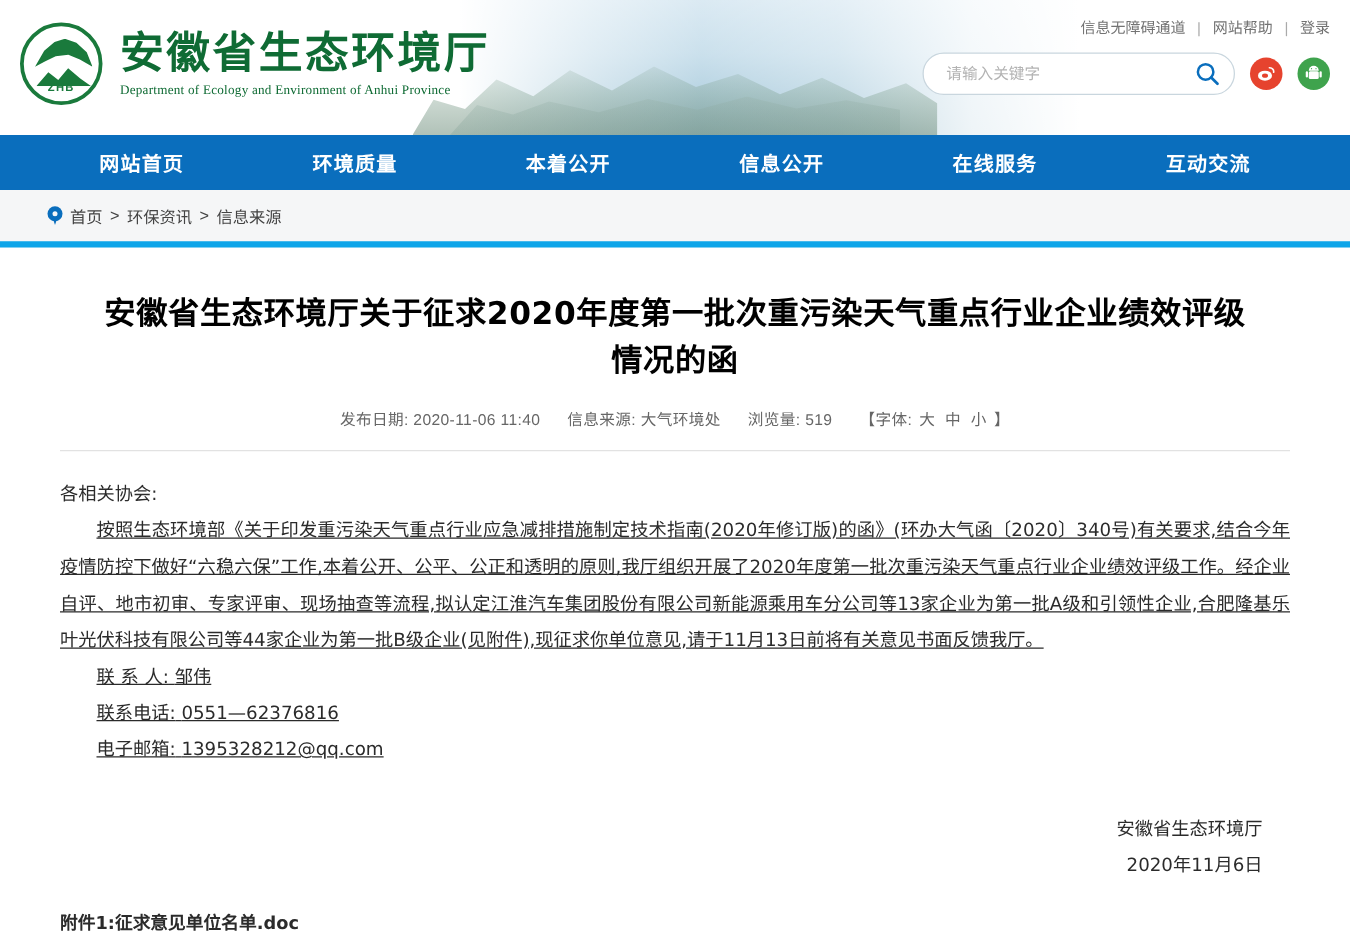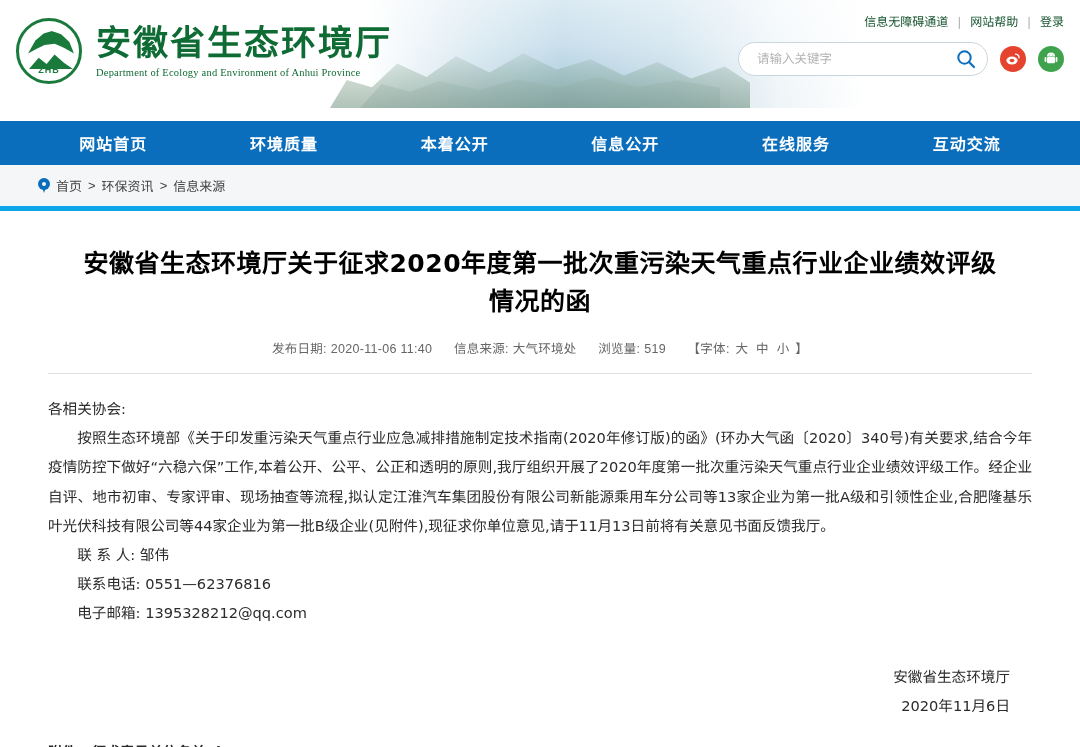--- a/index.html
+++ b/index.html
@@ -108,21 +108,21 @@
   }
 
   .top-links {
     position: absolute;
     right: 16px; top: 12px;
     font-size: 12px;
     color: #555;
     z-index: 3;
     white-space: nowrap;
   }
-  .top-links a { color: #14532d; text-decoration: none; }
+  .top-links a { color: #737373; text-decoration: none; }
   .top-links .sep { margin: 0 6px; color: #aaa; }
 
   .search-area {
     position: absolute;
     right: 16px; top: 42px;
     display: flex;
     align-items: center;
     gap: 12px;
     z-index: 3;
   }
@@ -164,21 +164,20 @@
   .ico-android { background: #3fa34d; color:#fff; }
 
   
   .nav {
     height: 44px;
     background: #0a6ebd;
     display: flex;
     align-items: stretch;
     justify-content: space-between;
     padding: 0 28px;
-    margin-top: 13px;
   }
   .nav-item {
     flex: 1;
     display: flex;
     align-items: center;
     justify-content: center;
     color: #ffffff;
     font-size: 16px;
     font-weight: bold;
     letter-spacing: 1px;
@@ -253,21 +252,21 @@
   }
 
   .art-body {
     margin-top: 20px;
     font-size: 14.6px;
     line-height: 2.0;
     color: #2b2b2b;
     font-family: "DejaVu Sans", "Liberation Sans", sans-serif;
   }
   .art-body p { margin: 0; text-align: justify; }
-  .indent { text-indent: 2em; }
+  .indent { text-indent: 2em; text-decoration: underline; }
   .p-contact { margin-top: 2px; }
 
   .sign {
     margin-top: 34px;
     text-align: right;
     font-size: 14.6px;
     line-height: 2.0;
     color: #2b2b2b;
     padding-right: 22px;
     font-family: "DejaVu Sans", "Liberation Sans", sans-serif;

